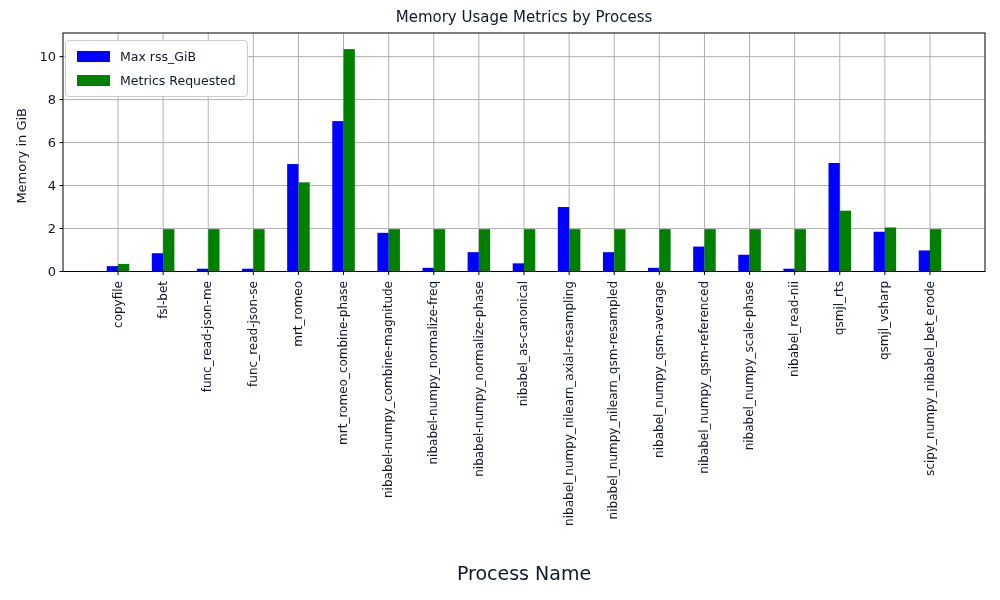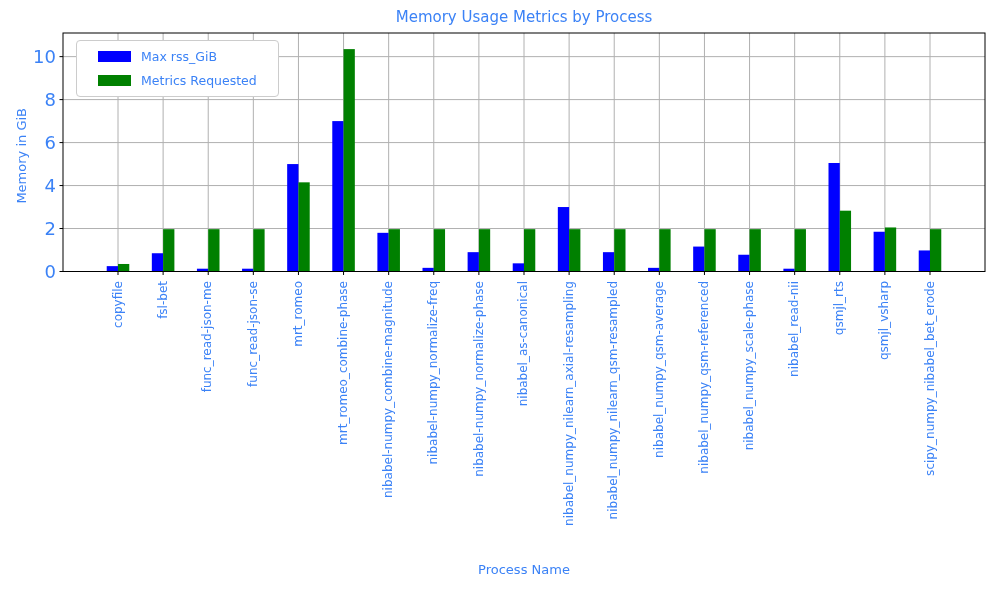--- a/index.html
+++ b/index.html
@@ -1,29 +1,29 @@
 <!DOCTYPE html>
 <html><head>
 <meta charset="utf-8">
 <style>
   html,body{margin:0;padding:0;background:#fff;}
   .figure{position:relative;width:1000px;height:600px;background:#ffffff;
-          font-family:"DejaVu Sans", "Liberation Sans", sans-serif;color:#3b82f6;overflow:hidden;}
+          font-family:"DejaVu Sans", "Liberation Sans", sans-serif;color:#0f172a;overflow:hidden;}
   .chart-title{position:absolute;left:63px;width:922px;top:8px;text-align:center;font-size:15px;}
-  .x-axis-label{position:absolute;left:63px;width:922px;top:562px;text-align:center;font-size:13px;}
+  .x-axis-label{position:absolute;left:63px;width:922px;top:562px;text-align:center;font-size:19px;}
   .y-axis-label{position:absolute;right:986px;top:108px;transform:rotate(-90deg);
                 transform-origin:top right;font-size:13px;white-space:nowrap;}
   .plot-svg{position:absolute;left:0;top:0;}
-  .legend{position:absolute;left:76px;top:40px;background:#ffffff;border:1px solid #cccccc;
-          border-radius:4px;padding:7px 21px;display:flex;flex-direction:column;gap:7px;z-index:5;}
+  .legend{position:absolute;left:65px;top:40px;background:#ffffff;border:1px solid #cccccc;
+          border-radius:4px;padding:7px 11px;display:flex;flex-direction:column;gap:7px;z-index:5;}
   .legend-entry{display:flex;align-items:center;gap:10px;font-size:12.5px;height:17px;}
   .swatch{display:inline-block;width:33px;height:11px;}
   .xtick{position:absolute;top:281px;transform:rotate(-90deg);transform-origin:top right;
          font-size:12px;line-height:15px;white-space:nowrap;}
-  .ytick{position:absolute;right:944px;font-size:18px;line-height:16px;text-align:right;white-space:nowrap;}
+  .ytick{position:absolute;right:944px;font-size:13px;line-height:16px;text-align:right;white-space:nowrap;}
 </style>
 </head>
 <body>
 
 <div class="figure">
   <div class="chart-title">Memory Usage Metrics by Process</div>
   <div class="y-axis-label">Memory in GiB</div>
   <div class="x-axis-label">Process Name</div>
 
   <svg id="plot-svg" class="plot-svg" width="1000" height="600" viewBox="0 0 1000 600">

